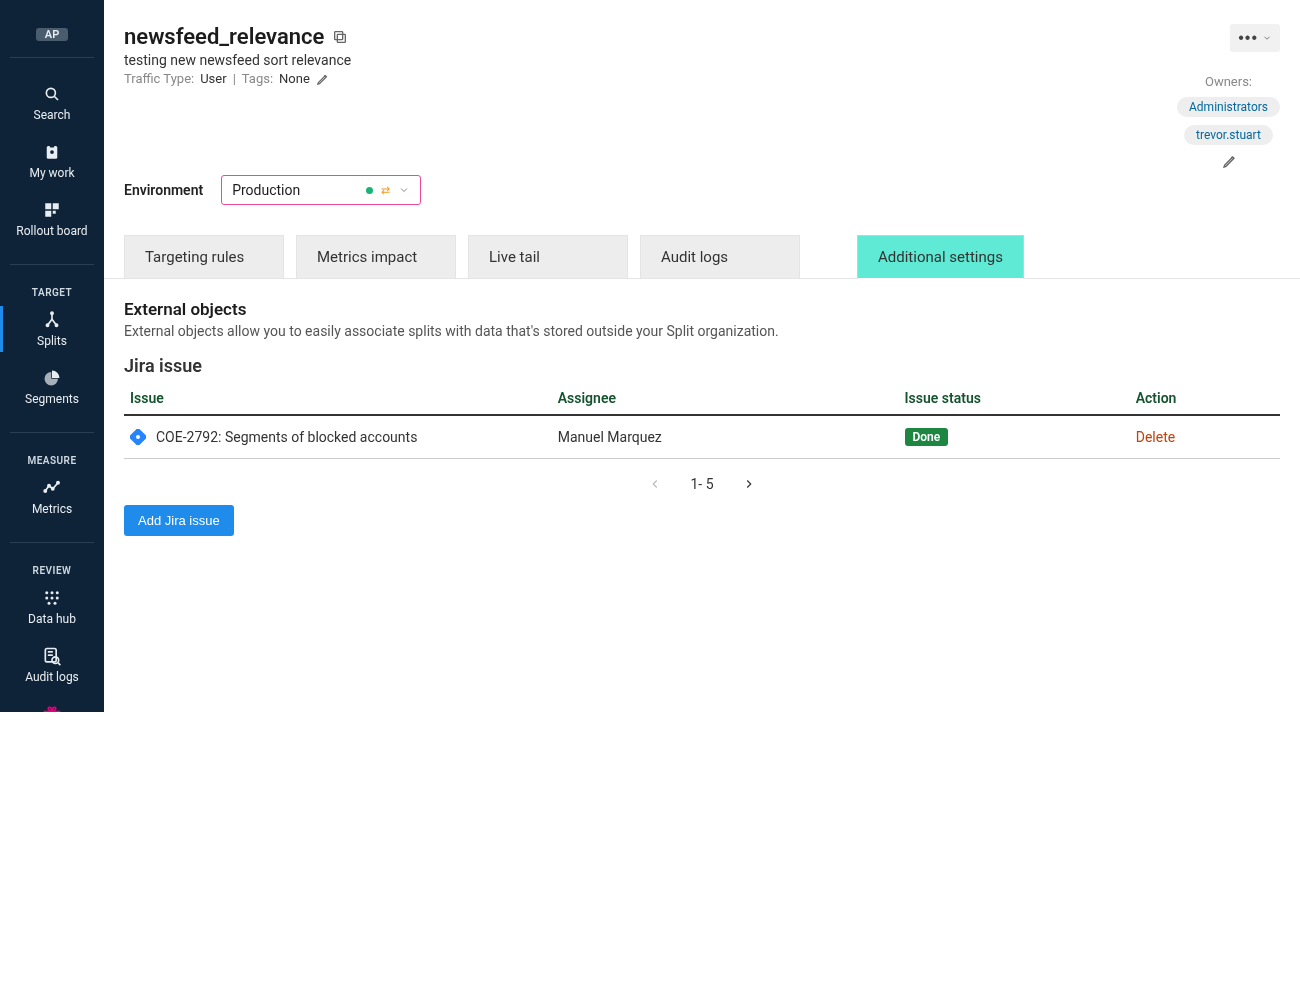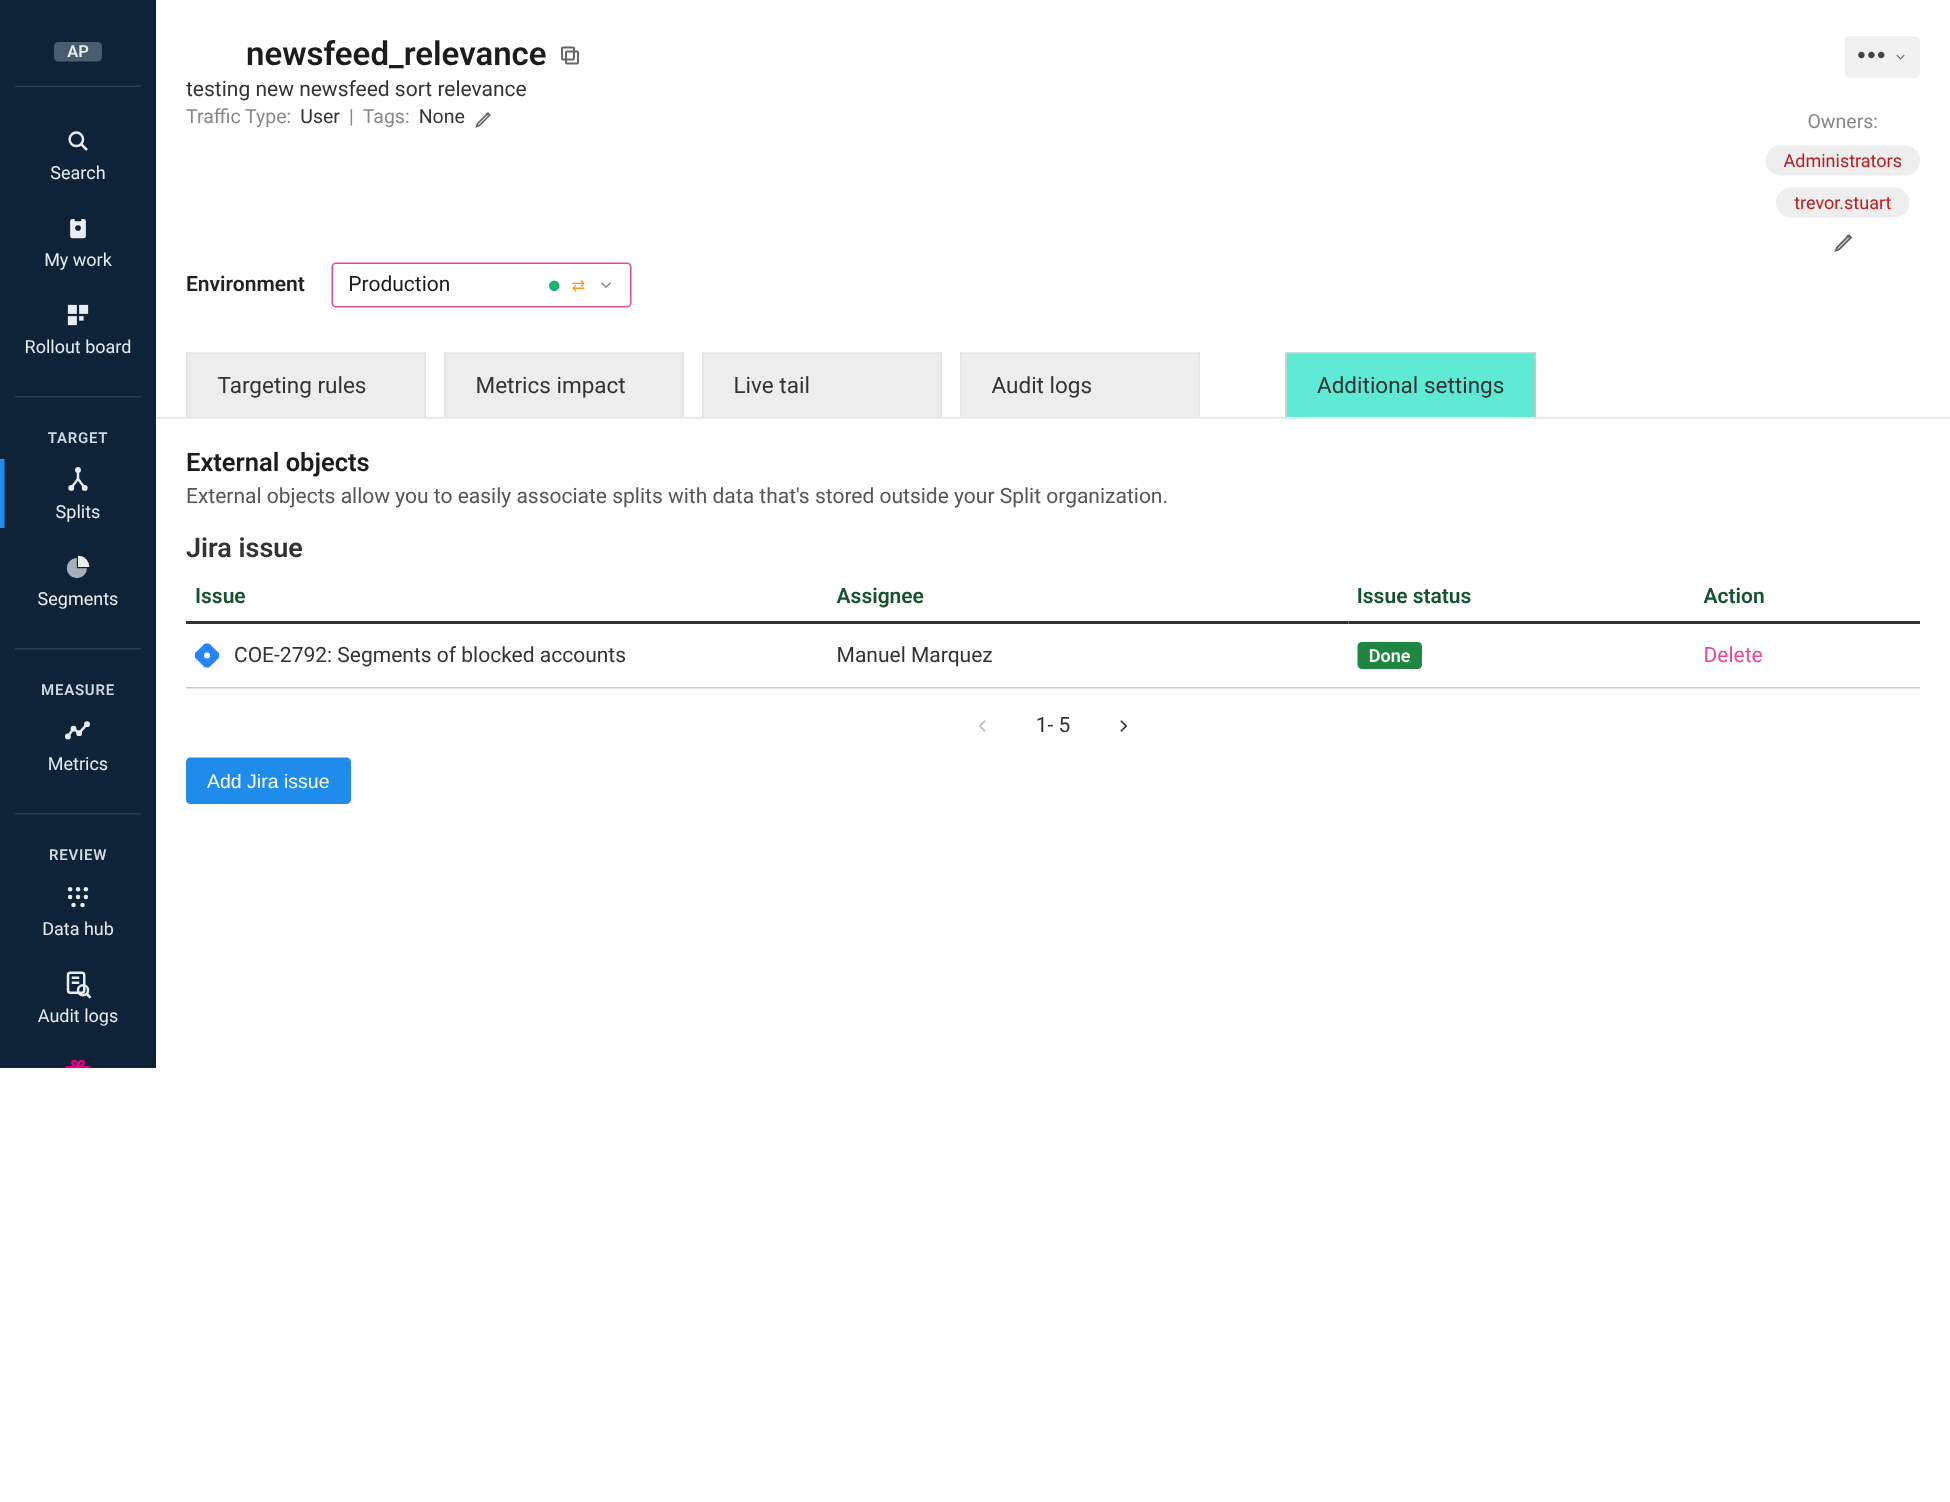--- a/index.html
+++ b/index.html
@@ -16,32 +16,32 @@
 .side-heading { font-size: 10px; font-weight: 600; letter-spacing: 0.5px; color: #cfd9e2; margin-top: 6px; margin-bottom: 2px; }
 .sidebar-bottom { margin-top: auto; width: 100%; display: flex; flex-direction: column; align-items: center; padding-bottom: 28px; }
 .help-icon-wrap { position: relative; }
 .help-dot { position: absolute; top: -2px; right: -4px; width: 6px; height: 6px; background: #e6007e; border-radius: 50%; }
 
 
 .main { flex: 1; display: flex; flex-direction: column; overflow: hidden; }
 .header { padding: 24px 20px 12px 20px; }
 .title-row { display: flex; align-items: flex-start; justify-content: space-between; }
 .title-left { display: flex; flex-direction: column; gap: 3px; }
-.title-h1 { display: flex; align-items: center; gap: 8px; margin-left: 40px; }
+.title-h1 { display: flex; align-items: center; gap: 8px; }
 .title-h1 h1 { font-size: 22px; font-weight: 600; color: #1c1c1c; }
 .copy-icon { width: 16px; height: 16px; color: #666; cursor: pointer; }
 .subtitle { font-size: 14px; color: #333; }
 .meta-row { font-size: 13px; color: #888; display: flex; align-items: center; gap: 6px; }
 .meta-row .dark { color: #333; }
 .pencil-icon { width: 14px; height: 14px; color: #666; cursor: pointer; }
 .more-btn { border: none; background: #f1f1f1; border-radius: 3px; padding: 6px 8px; display: flex; align-items: center; gap: 4px; cursor: pointer; color: #444; }
 .dots { font-size: 16px; letter-spacing: 1px; line-height: 1; }
 .owners-row { display: flex; align-items: center; gap: 8px; justify-content: flex-end; margin-top: 22px; flex-direction: column; }
 .owners-label { font-size: 13px; color: #888; }
-.pill { background: #eee; border-radius: 12px; padding: 3px 12px; font-size: 12px; color: #b91c1c; }
+.pill { background: #eee; border-radius: 12px; padding: 3px 12px; font-size: 12px; color: #0369a1; }
 .env-row { display: flex; align-items: center; gap: 18px; margin-top: 8px; }
 .env-label { font-size: 14px; font-weight: 600; color: #222; }
 .env-select { border: 1px solid #ec4899; border-radius: 3px; padding: 6px 10px; display: flex; align-items: center; gap: 8px; cursor: pointer; min-width: 200px; justify-content: space-between; }
 .env-right { display: flex; align-items: center; gap: 8px; }
 .dot-green { width: 7px; height: 7px; background: #19b373; border-radius: 50%; }
 .swap-icon { color: #f29c1f; font-size: 11px; }
 
 
 .tabs { display: flex; gap: 12px; padding: 0 20px; border-bottom: 1px solid #e4e4e4; margin-top: 18px; }
 .tab { background: #ededed; padding: 12px 20px; font-size: 15px; color: #333; cursor: pointer; border: 1px solid #e4e4e4; border-bottom: none; min-width: 160px; }
@@ -52,21 +52,21 @@
 .section-title { font-size: 17px; font-weight: 600; margin-bottom: 4px; }
 .section-desc { font-size: 14px; color: #555; margin-bottom: 16px; }
 .subsection-title { font-size: 18px; font-weight: 600; color: #333; margin-bottom: 6px; }
 
 table { width: 100%; border-collapse: collapse; }
 thead th { text-align: left; font-weight: 600; font-size: 14px; color: #14532d; padding: 8px 6px; border-bottom: 2px solid #333; }
 tbody td { padding: 12px 6px; border-bottom: 1px solid #ccc; font-size: 14px; color: #333; vertical-align: middle; }
 .issue-cell { display: flex; align-items: center; gap: 10px; }
 .jira-icon { width: 16px; height: 16px; }
 .status-badge { background: #1d8742; color: #fff; font-size: 12px; font-weight: 600; padding: 2px 8px; border-radius: 3px; display: inline-block; }
-.delete-link { color: #ec4899; cursor: pointer; }
+.delete-link { color: #c2410c; cursor: pointer; }
 
 .pager { display: flex; align-items: center; justify-content: center; gap: 24px; margin-top: 14px; font-size: 14px; color: #333; }
 .pager .chev { color: #aaa; cursor: pointer; padding: 4px; }
 .pager .chev.enabled { color: #333; }
 
 .add-btn { margin-top: 10px; background: #1f8ceb; color: #fff; border: none; border-radius: 3px; padding: 8px 14px; font-size: 13px; font-weight: 500; cursor: pointer; }
 
 svg { display: block; }
 </style>
 </head>

